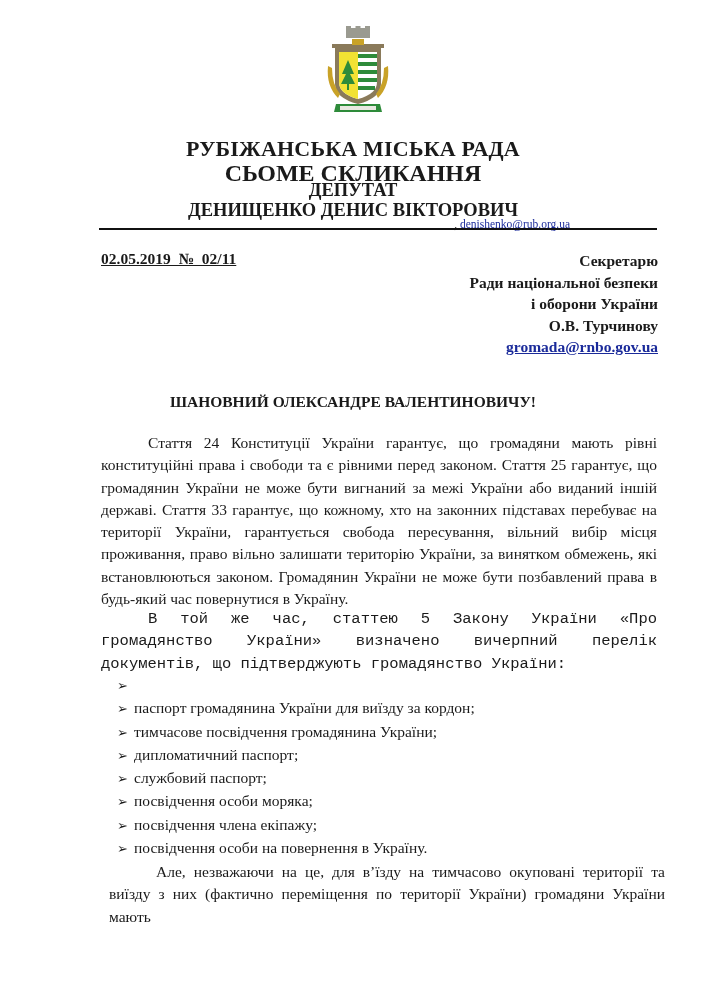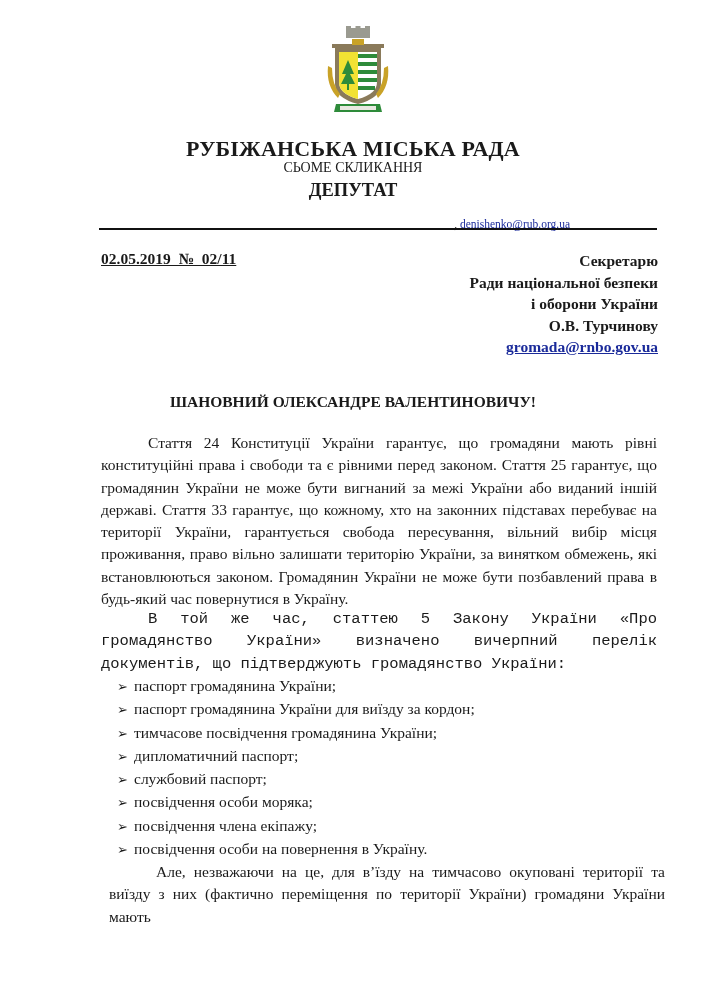--- a/index.html
+++ b/index.html
@@ -7,21 +7,21 @@
       width: 706px; height: 1000px; position: relative; overflow: hidden;
       font-family: "Liberation Serif", "DejaVu Serif", serif;
       color: #1a1a1a;
     }
     .page { position: absolute; left: 0; top: 0; width: 706px; height: 1000px; }
 
     .crest { position: absolute; left: 326px; top: 26px; width: 64px; height: 88px; }
 
     .header-block { position: absolute; left: 0; width: 706px; text-align: center; }
     .h-org { top: 136px; font-size: 22px; font-weight: bold; letter-spacing: 0.2px; }
-    .h-conv { top: 160px; font-size: 14px; font-weight: normal; }
+    .h-conv { top: 160px; font-size: 24px; font-weight: bold; }
     .h-role { top: 180px; font-size: 18.5px; font-weight: bold; }
     .h-name { top: 200px; font-size: 18.5px; font-weight: bold; }
     .h-email-wrap { position: absolute; top: 218px; right: 136px; font-size: 11.5px; color: #333; }
     .h-email-wrap a { color: #1a2a9a; }
 
     .rule { position: absolute; left: 99px; top: 228px; width: 558px; height: 2px; background: #111; }
 
     .ref { position: absolute; left: 101px; top: 250px; font-size: 15.5px; font-weight: bold; text-decoration: underline; white-space: pre; }
 
     .addressee { position: absolute; right: 48px; top: 250px; text-align: right; font-size: 15.5px; font-weight: bold; line-height: 21.5px; }
@@ -69,20 +69,21 @@
     <path d="M22 34 L28 48 L24 48 L29 58 L15 58 L20 48 L16 48 Z" fill="#2e8b3a"></path>
     <rect x="21" y="58" width="2" height="6" fill="#2e8b3a"></rect>
 
     <path d="M10 78 L54 78 L56 86 L8 86 Z" fill="#2e8b3a"></path>
     <rect x="14" y="80" width="36" height="4" fill="#e8e8e0"></rect>
   </svg>
 
   <div class="header-block h-org">РУБІЖАНСЬКА МІСЬКА РАДА</div>
   <div class="header-block h-conv">СЬОМЕ СКЛИКАННЯ</div>
   <div class="header-block h-role">ДЕПУТАТ</div>
+  <div class="header-block h-name">ДЕНИЩЕНКО ДЕНИС ВІКТОРОВИЧ</div>
   <div class="h-email-wrap">
     <span>, </span><a>denishenko@rub.org.ua</a>
   </div>
 
   <div class="rule"></div>
 
   <div class="ref">02.05.2019  №  02/11</div>
 
   <div class="addressee">
     <div>Секретарю</div>
@@ -93,21 +94,20 @@
   </div>
 
   <div class="salutation">ШАНОВНИЙ ОЛЕКСАНДРЕ ВАЛЕНТИНОВИЧУ!</div>
 
   <p class="body-text p1 indent" style="margin:0">Стаття 24 Конституції України гарантує, що громадяни мають рівні конституційні права і свободи та є рівними перед законом. Стаття 25 гарантує, що громадянин України не може бути вигнаний за межі України або виданий іншій державі. Стаття 33 гарантує, що кожному, хто на законних підставах перебуває на території України, гарантується свобода пересування, вільний вибір місця проживання, право вільно залишати територію України, за винятком обмежень, які встановлюються законом. Громадянин України не може бути позбавлений права в будь-який час повернутися в Україну.</p>
   <p class="body-text p2 indent" style="margin:0">В той же час, статтею 5 Закону України «Про громадянство України» визначено вичерпний перелік документів, що підтверджують громадянство України:</p>
 
   <ul class="doc-list">
     <li>
         <span class="bullet">➢</span>
-        <span>паспорт громадянина України;</span>
       </li>
     <li>
         <span class="bullet">➢</span>
         <span>паспорт громадянина України для виїзду за кордон;</span>
       </li>
     <li>
         <span class="bullet">➢</span>
         <span>тимчасове посвідчення громадянина України;</span>
       </li>
     <li>

